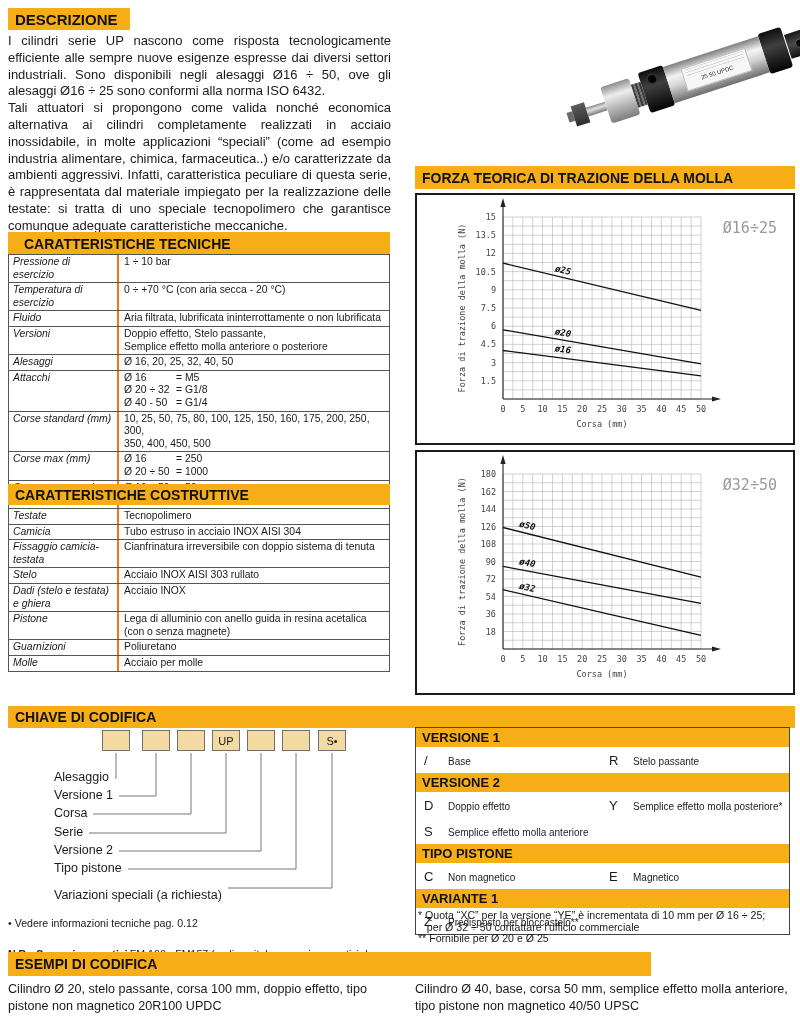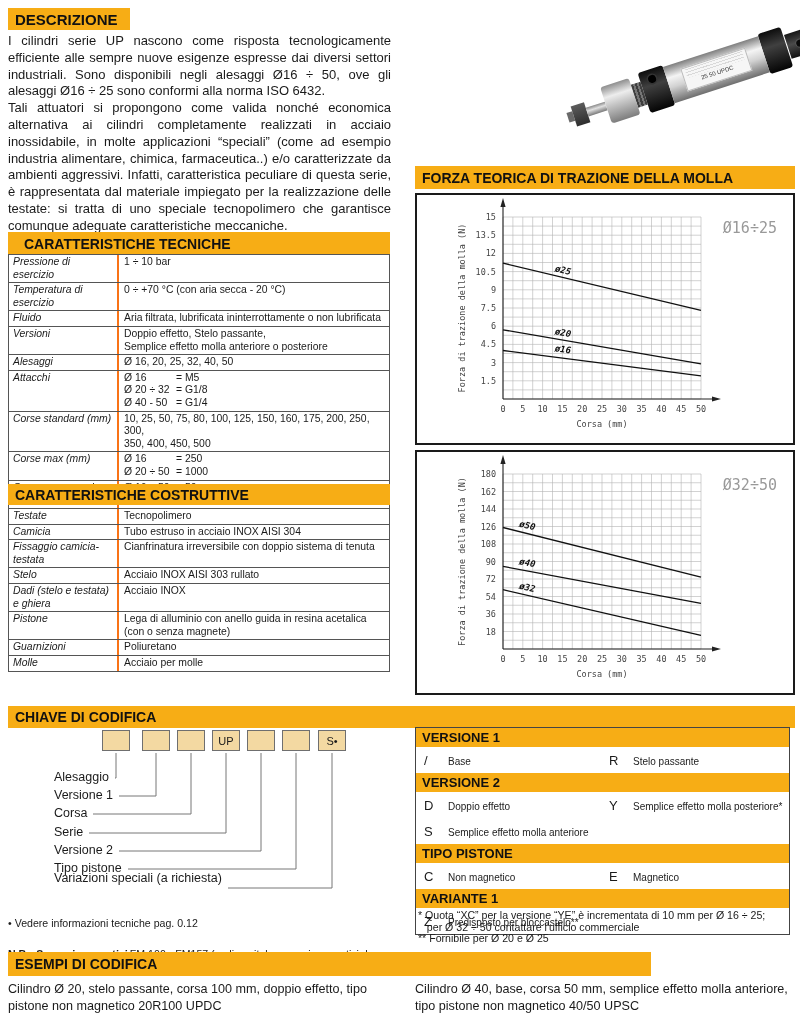--- a/index.html
+++ b/index.html
@@ -433,21 +433,21 @@
     <div class="cbox" style="left: 180px;">UP</div>
     <div class="cbox" style="left: 215px;"></div>
     <div class="cbox" style="left: 250px;"></div>
     <div class="cbox" style="left: 286px;">S•</div>
     <div class="clabel" style="top: 42px;">Alesaggio</div>
     <div class="clabel" style="top: 60px;">Versione 1</div>
     <div class="clabel" style="top: 78px;">Corsa</div>
     <div class="clabel" style="top: 97px;">Serie</div>
     <div class="clabel" style="top: 115px;">Versione 2</div>
     <div class="clabel" style="top: 133px;">Tipo pistone</div>
-    <div class="clabel" style="top: 143px;">Variazioni speciali (a richiesta)</div>
+    <div class="clabel" style="top: 160px;">Variazioni speciali (a richiesta)</div>
   </div>
 <div id="nb-line"><b>N.B.:</b><i> Sensori magnetici</i><span> FM 100 - FM157 (vedi capitolo sensori magnetici da pag. 1.93)</span></div>
 <div id="bullet-line">• Vedere informazioni tecniche pag. 0.12</div>
 
 <div id="versioni-panel">
     <div class="vhdr">VERSIONE 1</div>
     <div class="vrow">
       <div class="vcell c1">
         <span class="vcode">/</span>
         <span class="vdesc">Base</span>

